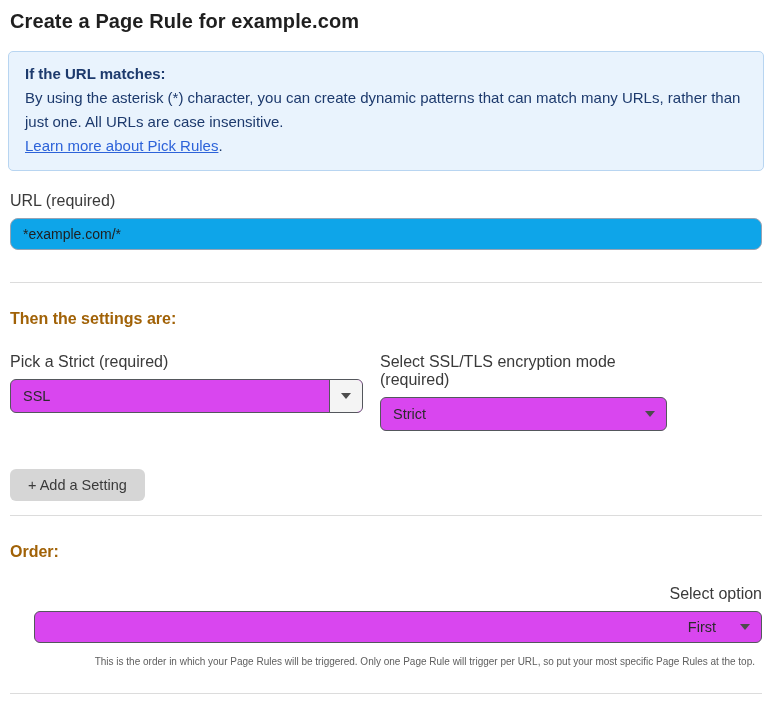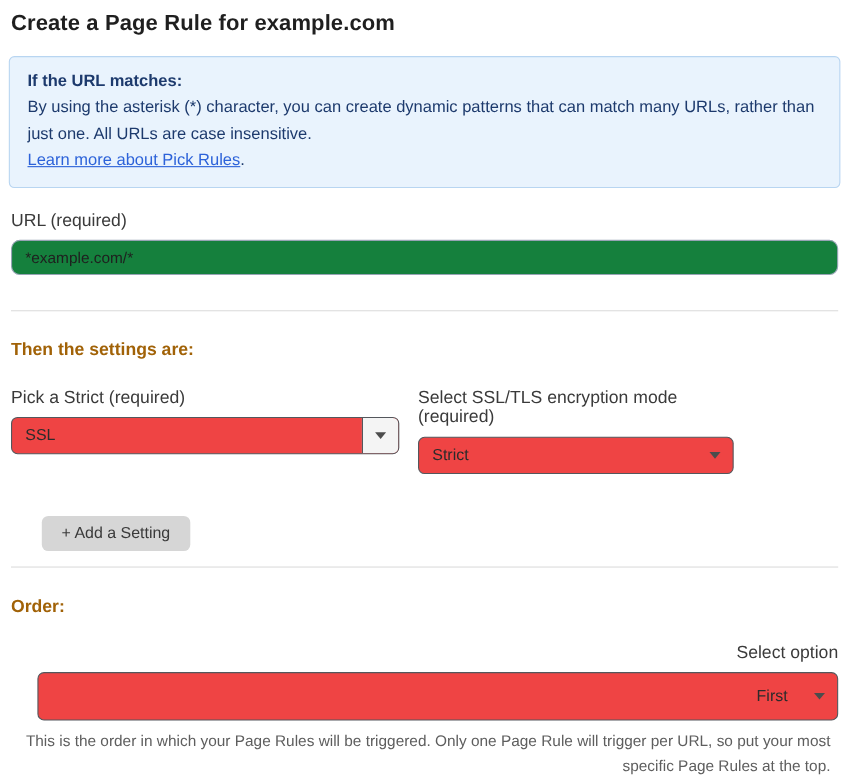--- a/index.html
+++ b/index.html
@@ -42,21 +42,21 @@
     display: block;
     font-size: 16px;
     color: #3a3a3a;
     margin-bottom: 8px;
   }
 
   .url-section { margin-top: 21px; }
   .url-input {
     width: 100%;
     height: 32px;
-    background: #15803d;
+    background: #0ea5e9;
     border: 1px solid #96a3b4;
     border-radius: 8px;
     padding: 0 12px;
     font-size: 14px;
     color: #1f1f1f;
     font-family: "Liberation Sans", sans-serif;
     outline: none;
   }
 
   .divider {
@@ -79,21 +79,21 @@
   }
   .settings-col-1 { width: 353px; }
   .settings-col-2 { width: 287px; }
 
   .select-box {
     height: 34px;
     border: 1px solid #54575c;
     border-radius: 6px;
     display: flex;
     align-items: center;
-    background: #ef4444;
+    background: #d946ef;
     cursor: pointer;
     overflow: hidden;
   }
   .select-value {
     flex: 1;
     padding: 0 12px;
     font-size: 14.5px;
     color: #2b2b2b;
     white-space: nowrap;
   }
@@ -122,29 +122,29 @@
     border-radius: 6px;
     height: 32px;
     padding: 0 18px;
     font-size: 14.5px;
     font-family: "Liberation Sans", sans-serif;
     cursor: pointer;
     line-height: 32px;
   }
   .btn-gray { background: #d6d6d6; color: #3a3a3a; }
 
-  .add-setting-wrap { margin-top: 38px; margin-left: 28px; }
+  .add-setting-wrap { margin-top: 38px; }
   .divider-2 { margin-top: 14px; }
 
   .order-select-wrap { margin-top: 24px; text-align: right; }
-  .order-select { height: 44px; margin-left: 24px; }
+  .order-select { height: 32px; margin-left: 24px; }
 
   .help-text {
     margin-top: 7px;
-    font-size: 14px;
+    font-size: 10px;
     line-height: 23px;
     color: #5e5e5e;
     max-width: 745px;
   }
 
   .divider-3 { margin-top: 20px; }
 </style>
 </head>
 <body>
 

